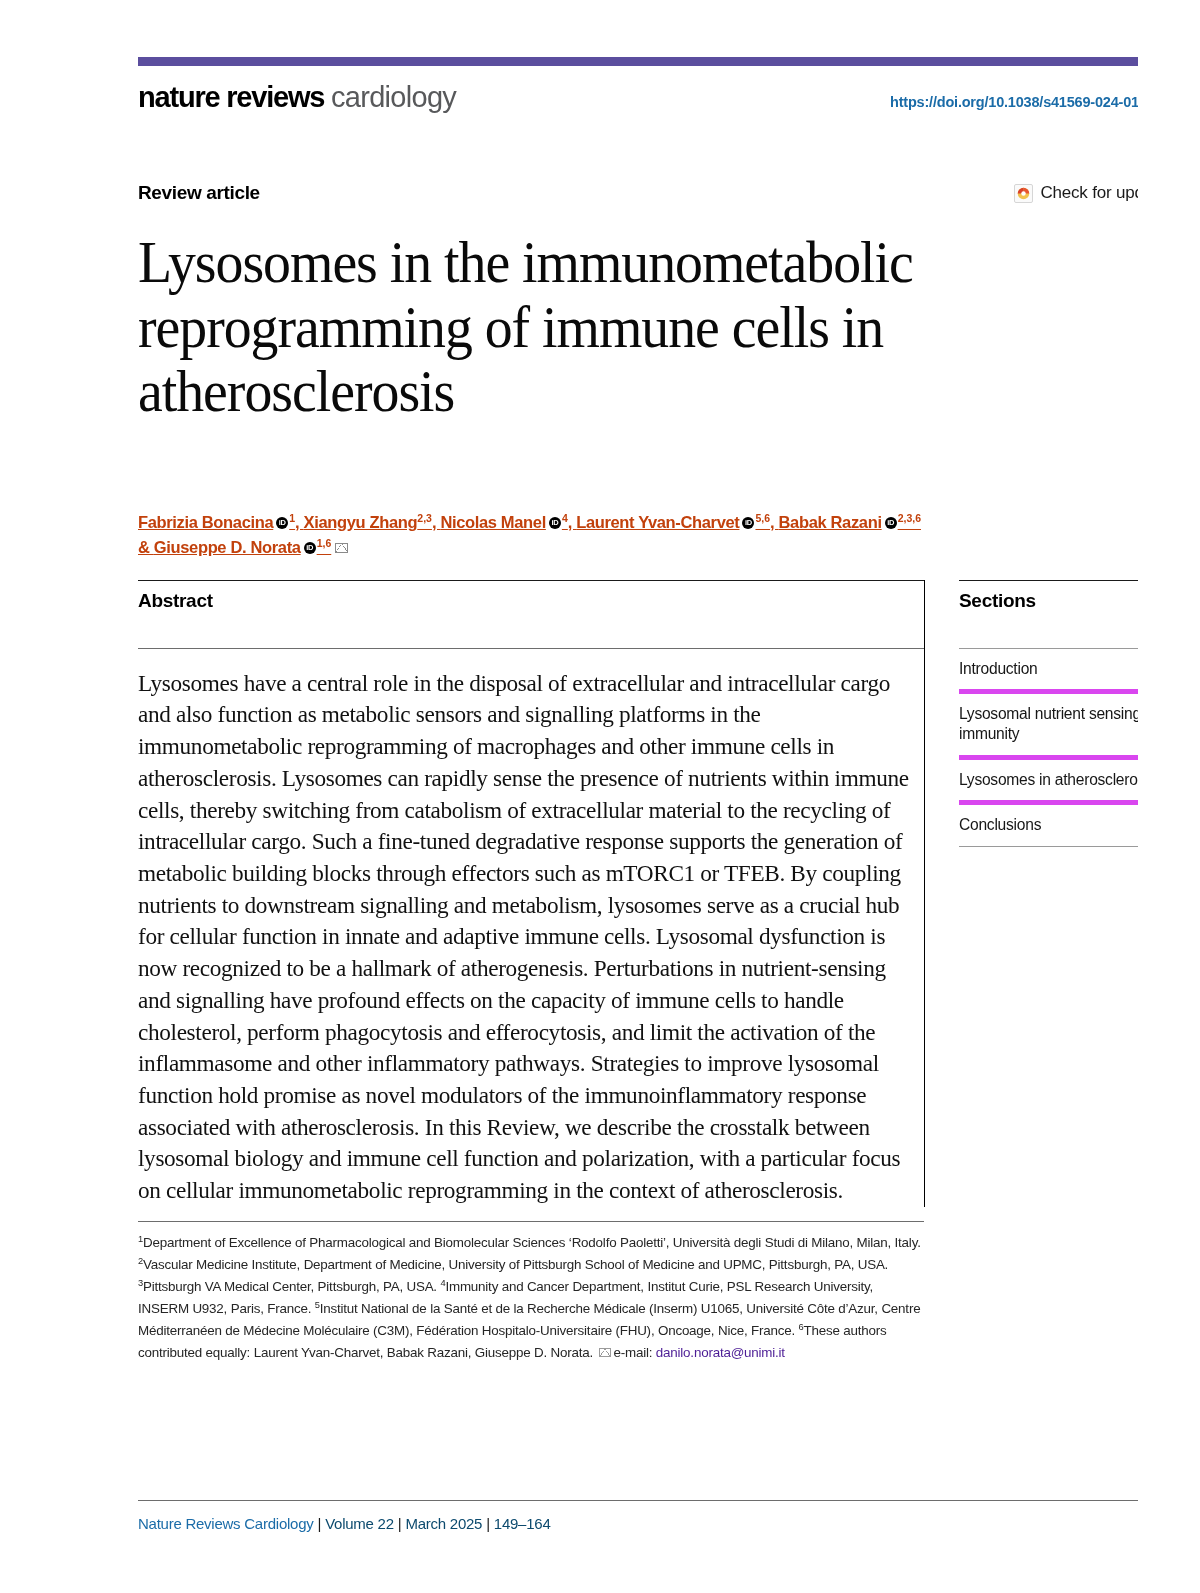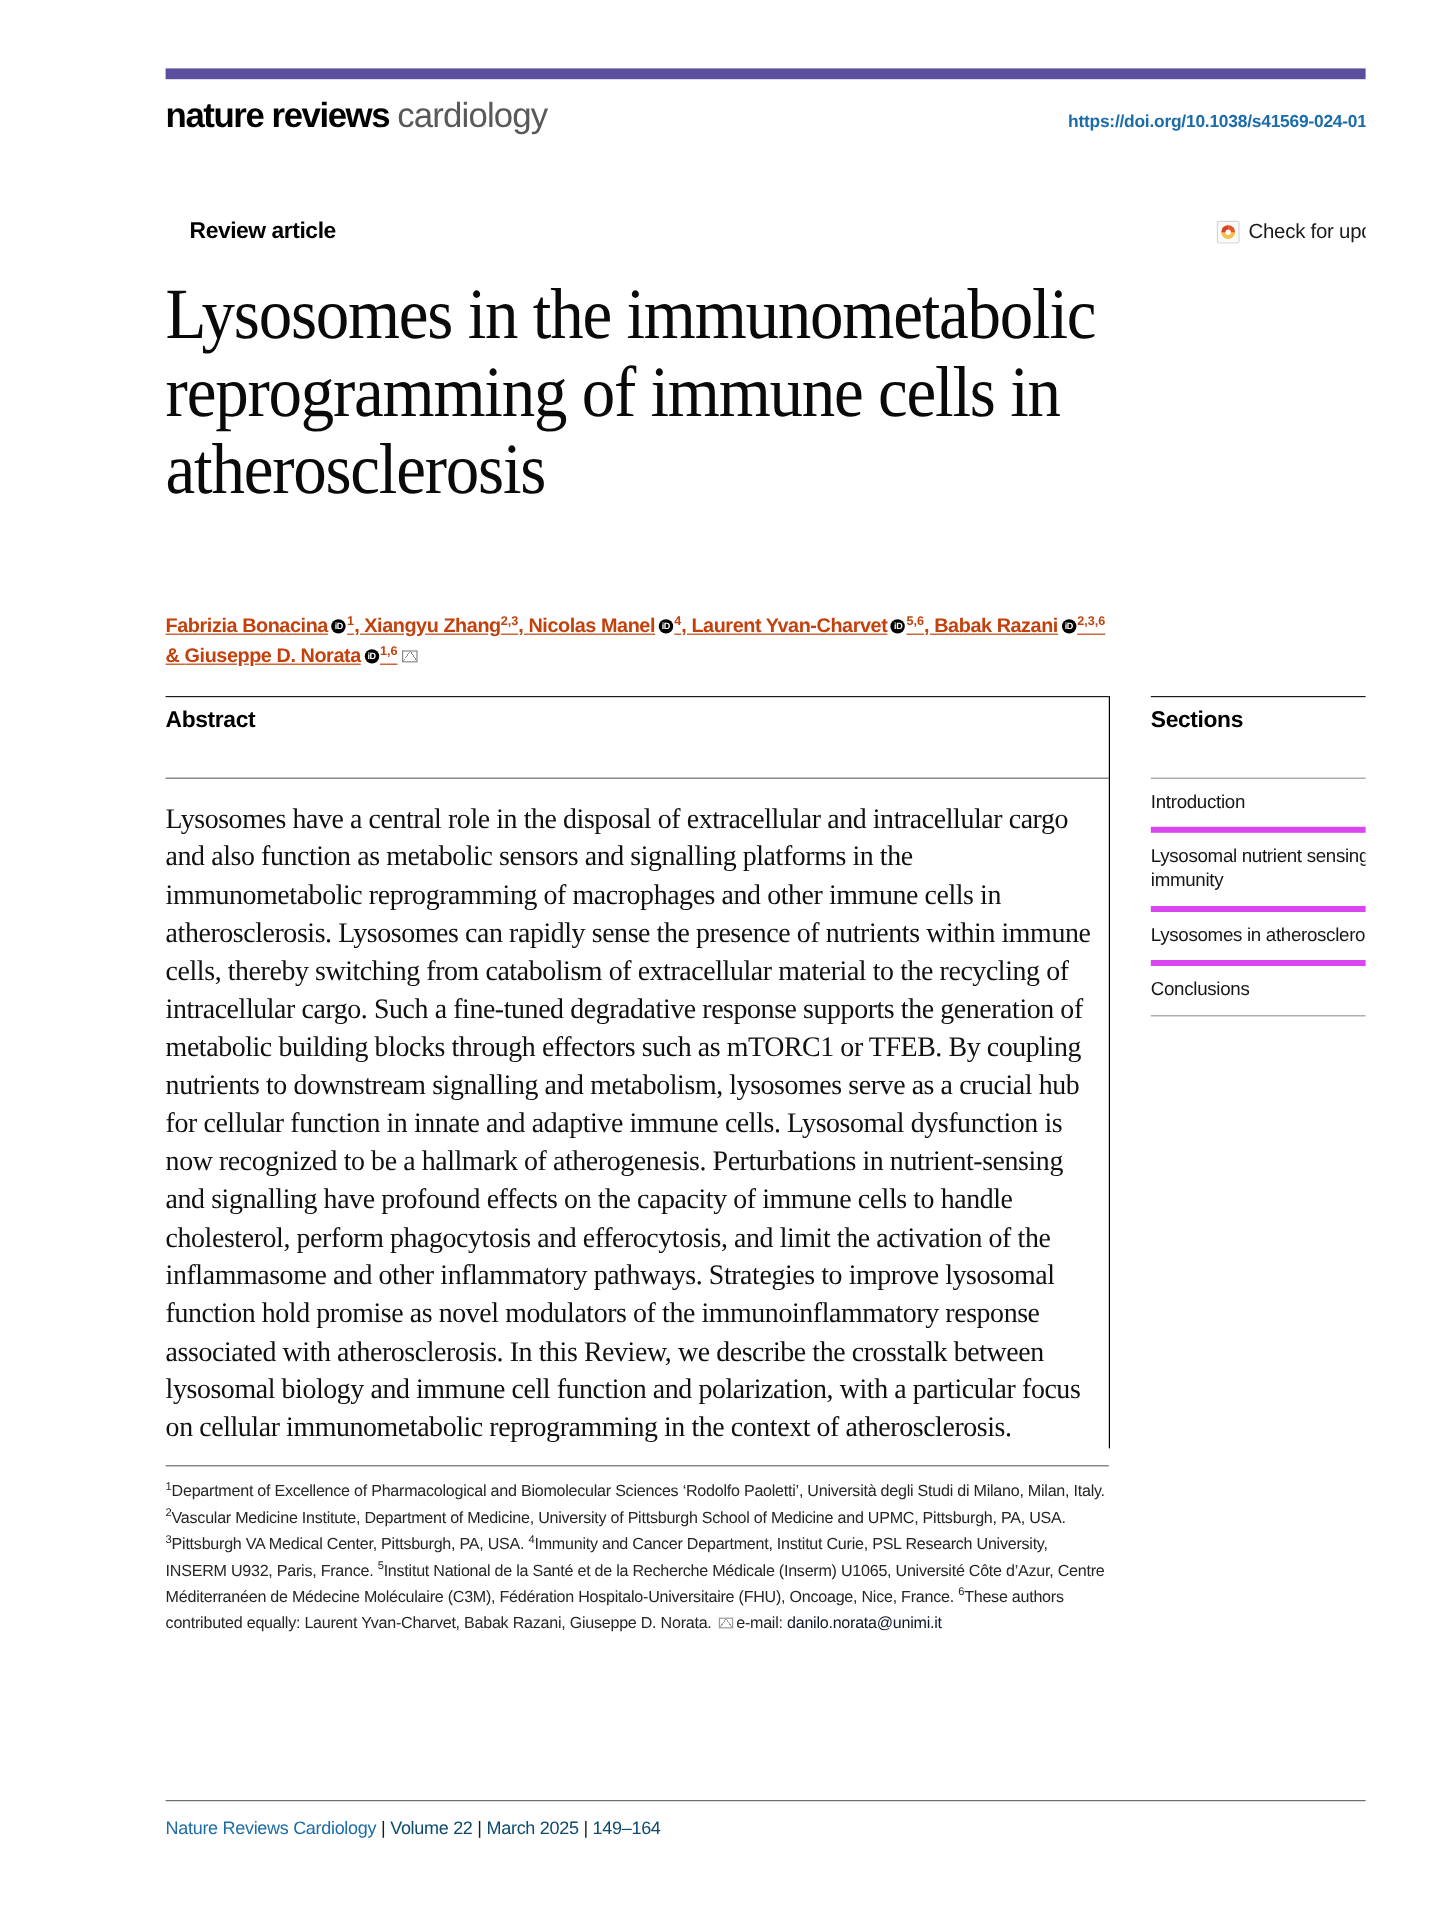--- a/index.html
+++ b/index.html
@@ -68,21 +68,20 @@
     white-space: nowrap;
     font-weight: bold;
   }
 
   
   .artrow {
     display: flex;
     align-items: center;
     justify-content: space-between;
     margin-top: 70px;
-    margin-left: 20px;
   }
   .art-type {
     font-size: 19px;
     font-weight: 700;
     letter-spacing: -0.35px;
   }
   .check-updates {
     display: flex;
     align-items: center;
     gap: 7px;
@@ -270,21 +269,21 @@
     content: "";
     position: absolute;
     inset: 0;
     background:
       linear-gradient(to bottom right, transparent 46%, #9b9b9b 46%, #9b9b9b 55%, transparent 55%),
       linear-gradient(to bottom left, transparent 46%, #9b9b9b 46%, #9b9b9b 55%, transparent 55%);
     background-size: 50% 100%;
     background-position: left top, right top;
     background-repeat: no-repeat;
   }
-  .email-link { color: #0f172a; text-decoration: none; }
+  .email-link { color: #4c1d95; text-decoration: none; }
 
   
   .footer {
     position: absolute;
     left: 76px;
     top: 1500px;
     width: 1037px;
   }
   .footer-rule { border: 0; border-top: 1.5px solid #6d6d6d; margin: 0 0 14px 0; }
   .footer-row {

